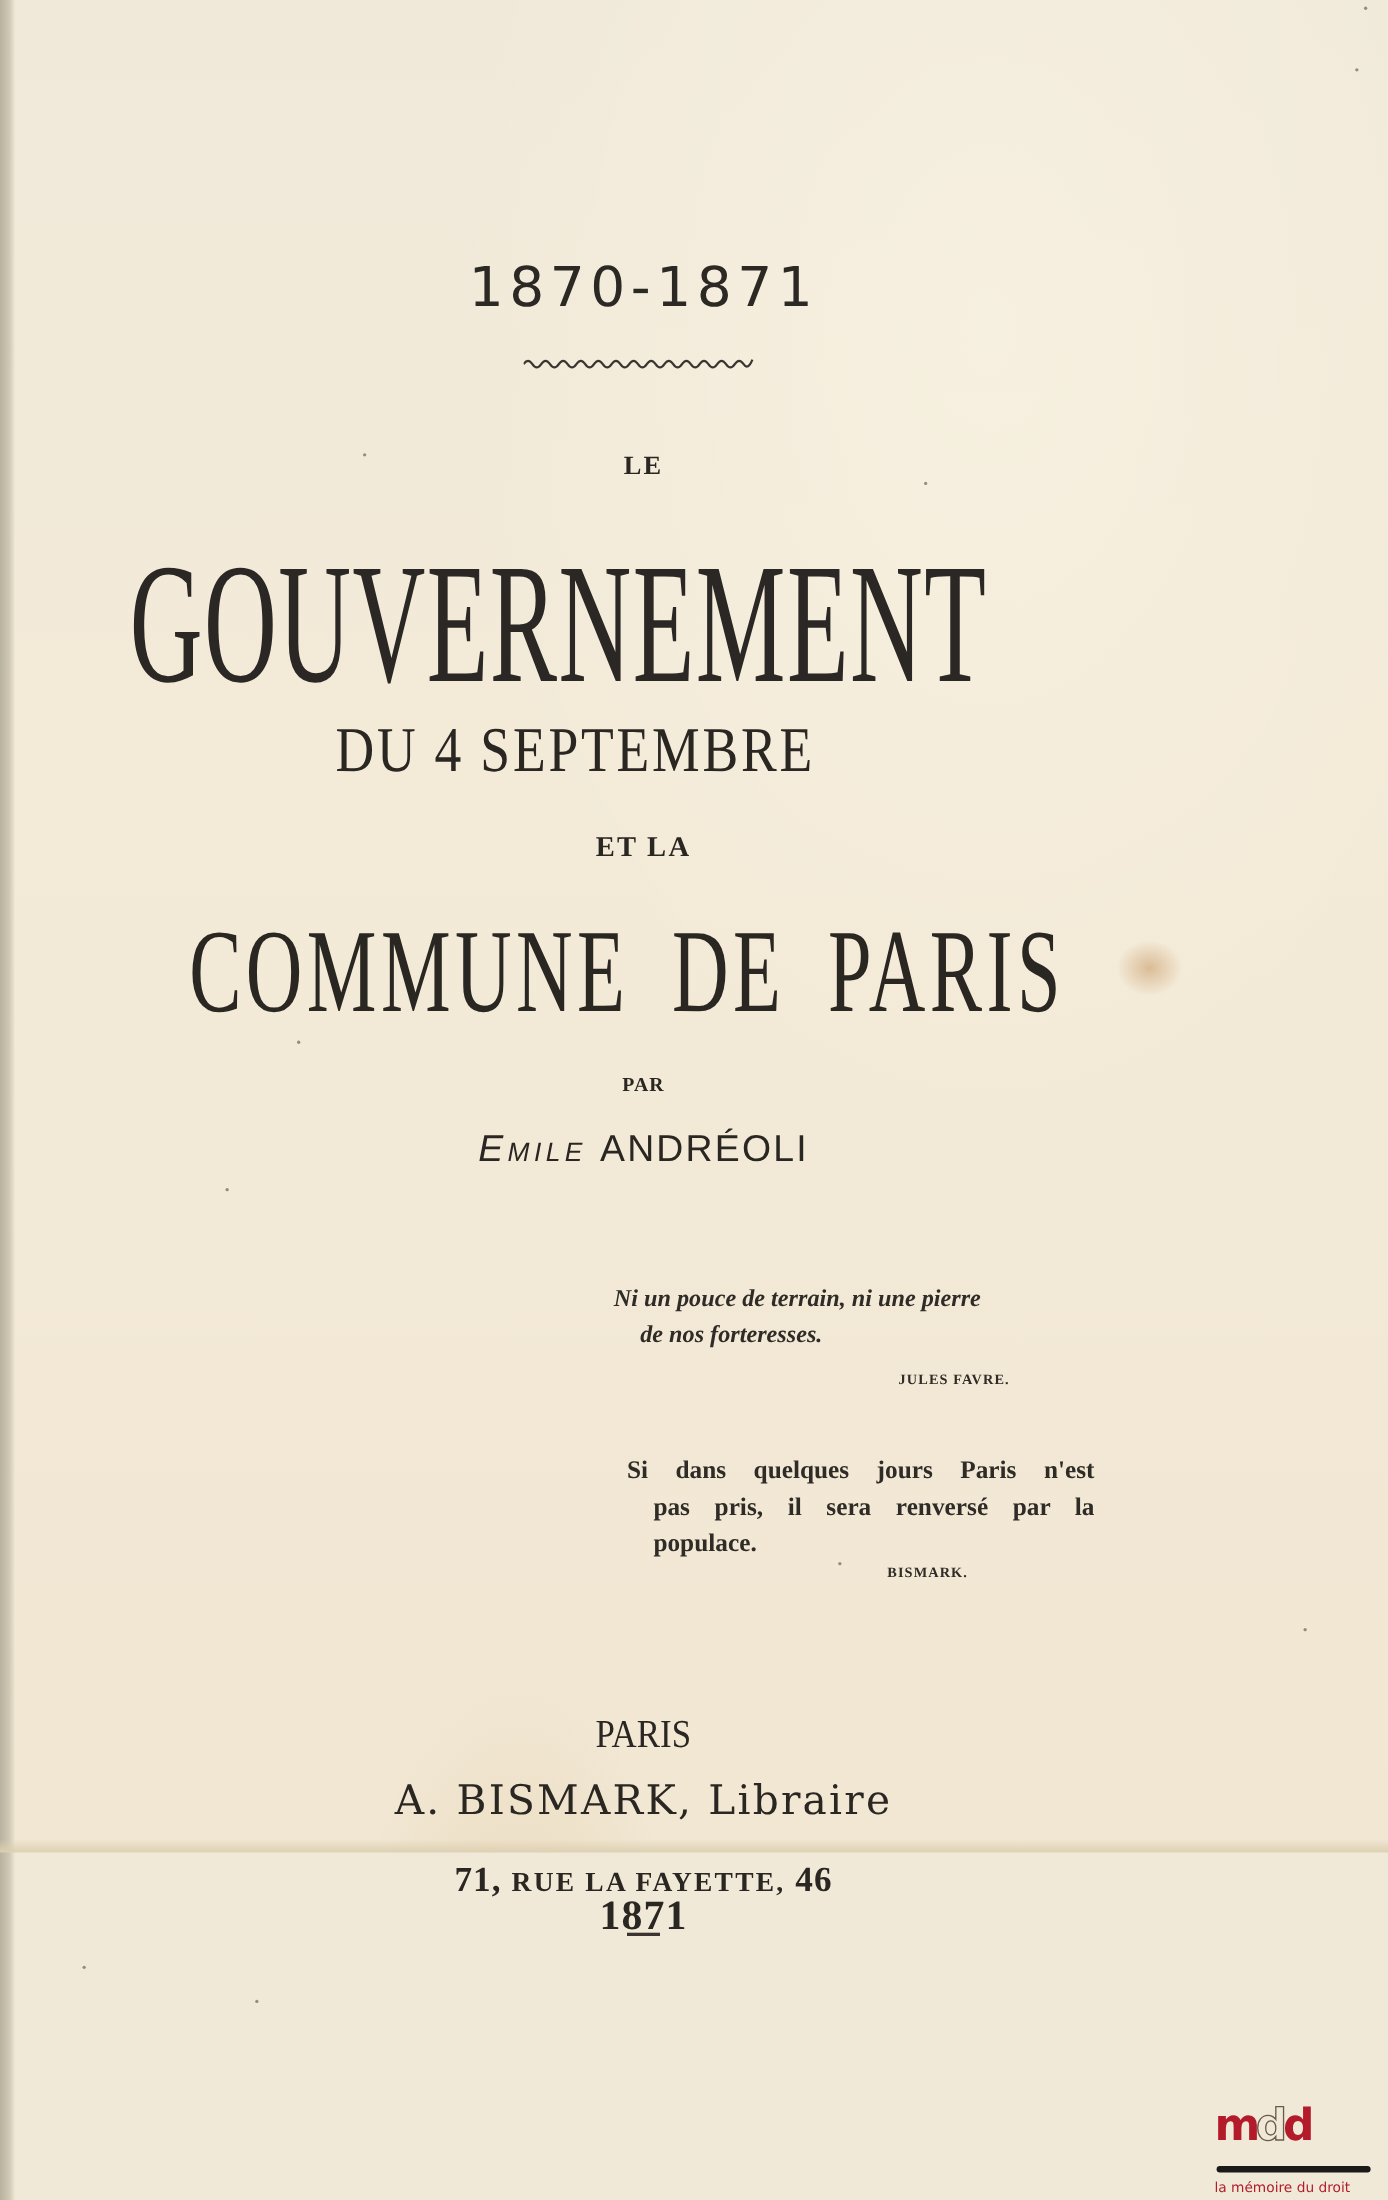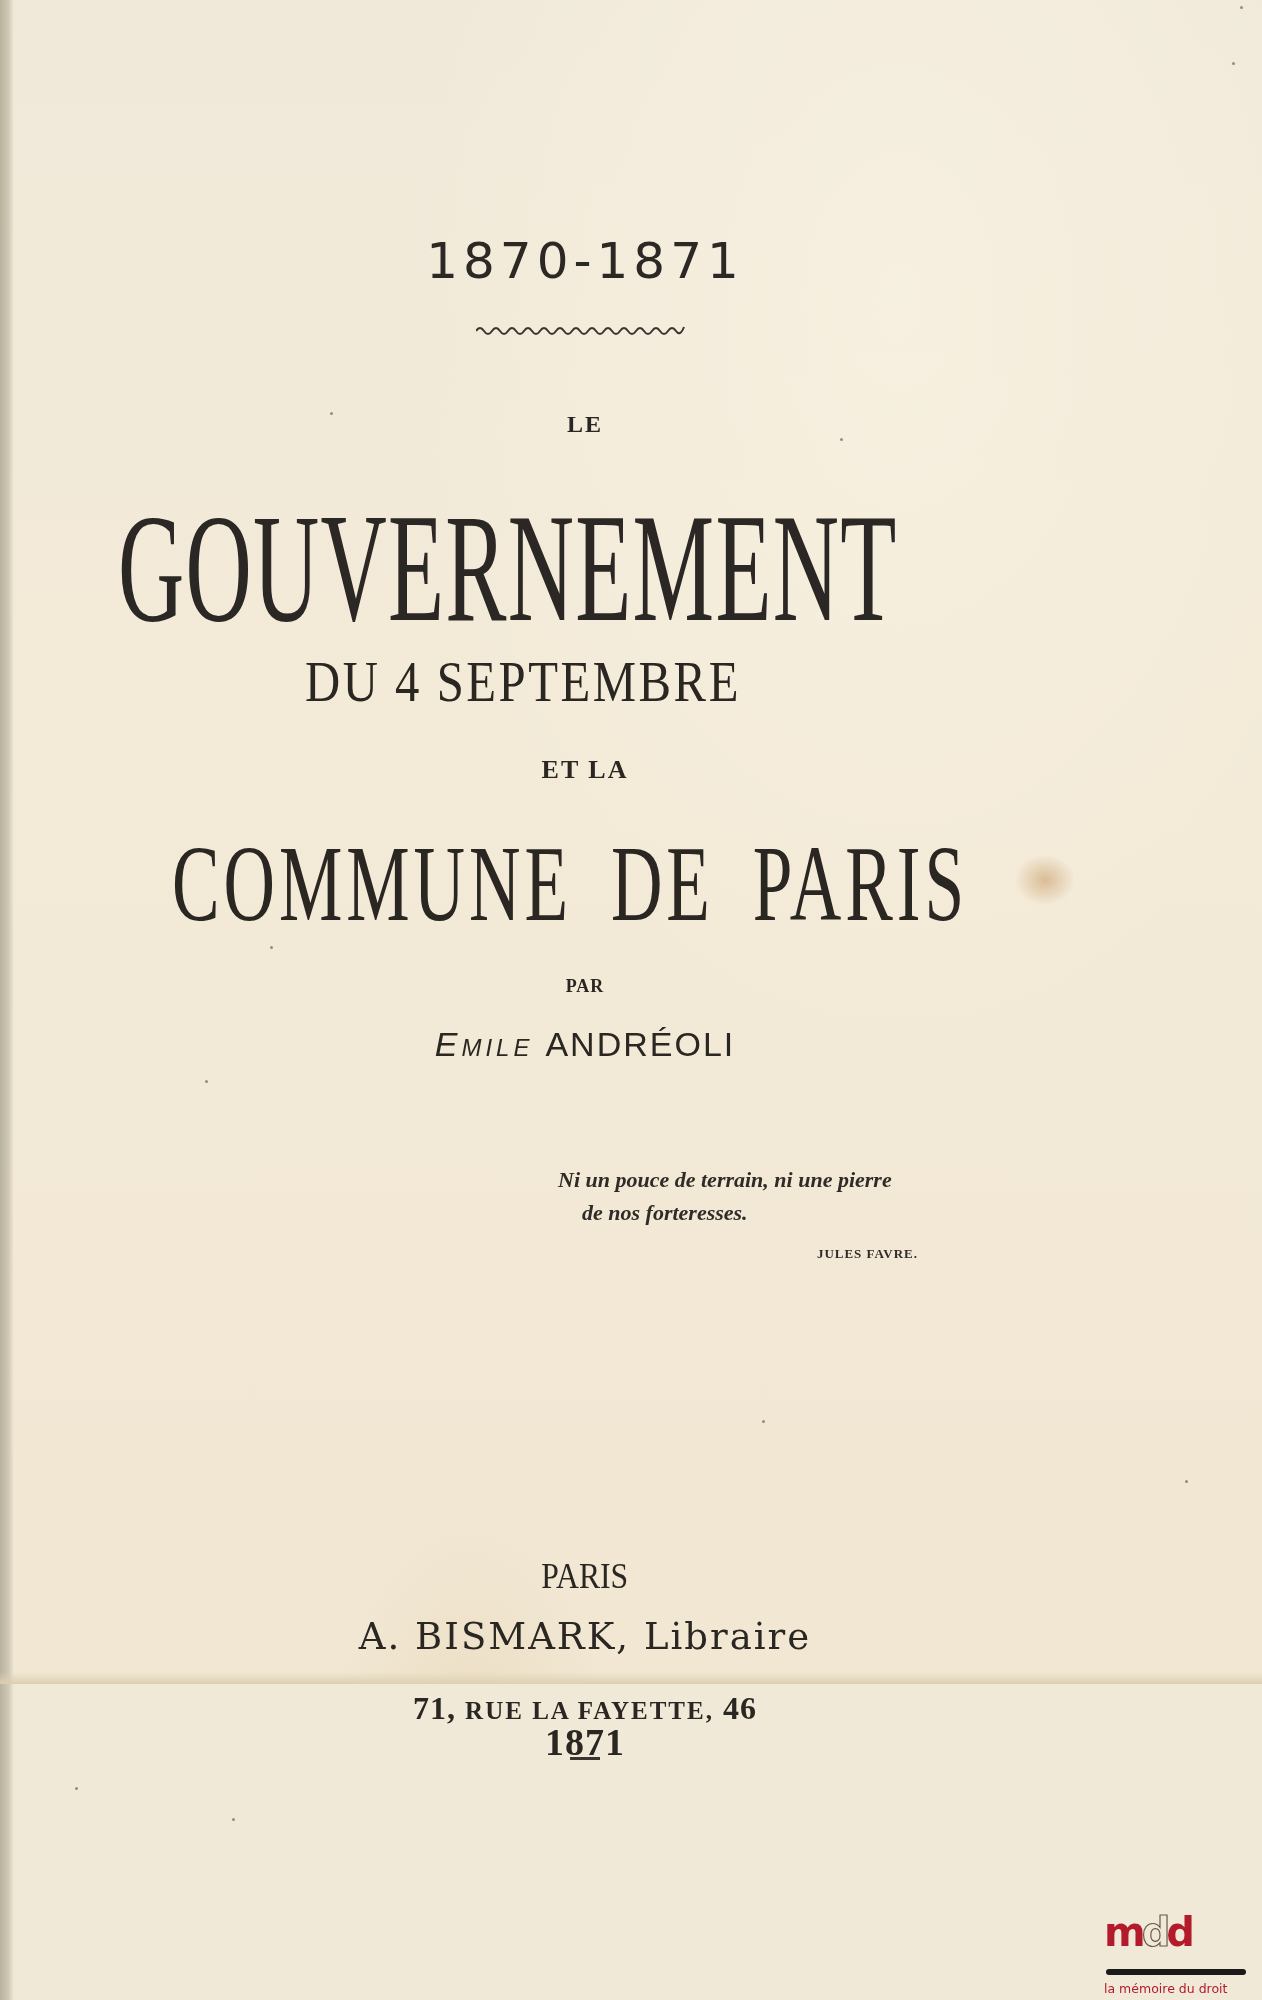--- a/index.html
+++ b/index.html
@@ -300,20 +300,26 @@
   <div class="line author">
     <span class="first">Emile</span><span class="last">ANDRÉOLI</span>
   </div>
 
   <div class="quote-block quote1">
     <div class="l1">Ni un pouce de terrain, ni une pierre</div>
     <div class="l2">de nos forteresses.</div>
     <div class="attrib">JULES FAVRE.</div>
   </div>
 
+  <div class="quote-block quote2">
+    <div class="l1">Si dans quelques jours Paris n'est</div>
+    <div class="l2">pas pris, il sera renversé par la</div>
+    <div class="l3">populace.</div>
+    <div class="attrib">BISMARK.</div>
+  </div>
 
   <div class="line city">PARIS</div>
   <div class="line publisher">A. BISMARK, Libraire</div>
   <div class="line address">
     <span>71,</span>
     <span class="sc">RUE LA FAYETTE,</span>
     <span>46</span>
   </div>
   <div class="rule"></div>
   <div class="line year">1871</div>

